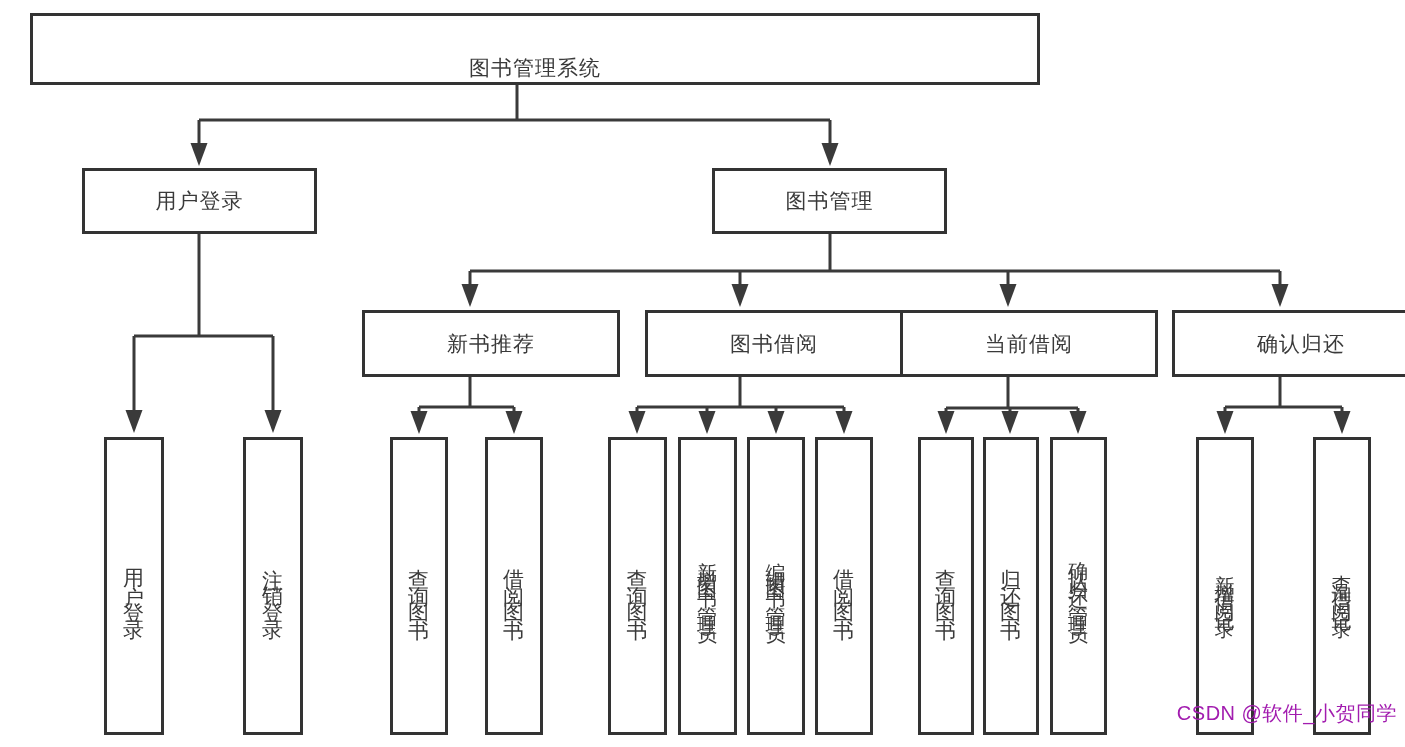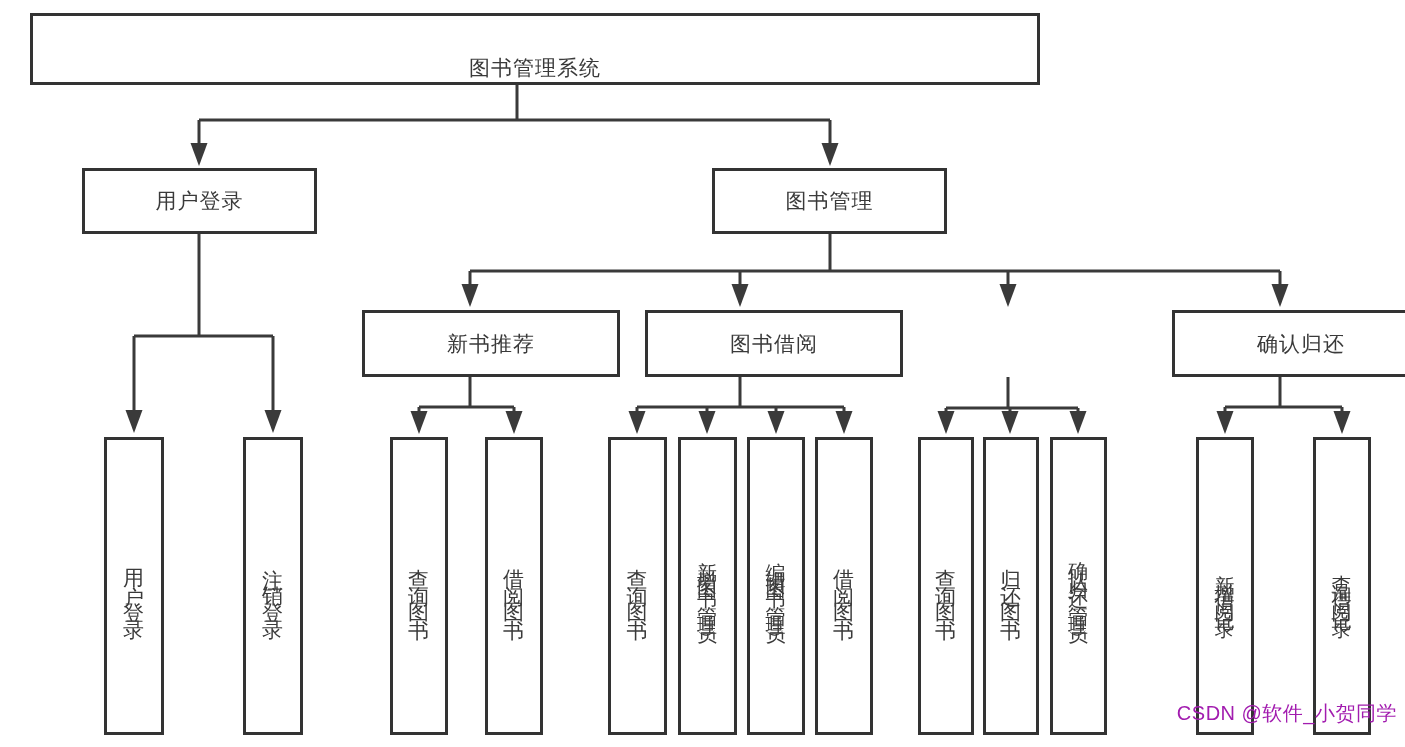--- a/index.html
+++ b/index.html
@@ -150,20 +150,23 @@
   <div class="box l2b">
     <span class="hlabel">图书管理</span>
   </div>
 
   <div class="box l3 l3a">
     <span class="hlabel">新书推荐</span>
   </div>
   <div class="box l3 l3b">
     <span class="hlabel">图书借阅</span>
   </div>
+  <div class="box l3 l3c">
+    <span class="hlabel">当前借阅</span>
+  </div>
   <div class="box l3 l3d">
     <span class="hlabel">确认归还</span>
   </div>
 
   <div class="box leaf lf1">
     <span class="vlabel">用户登录</span>
   </div>
   <div class="box leaf lf2">
     <span class="vlabel">注销登录</span>
   </div>

